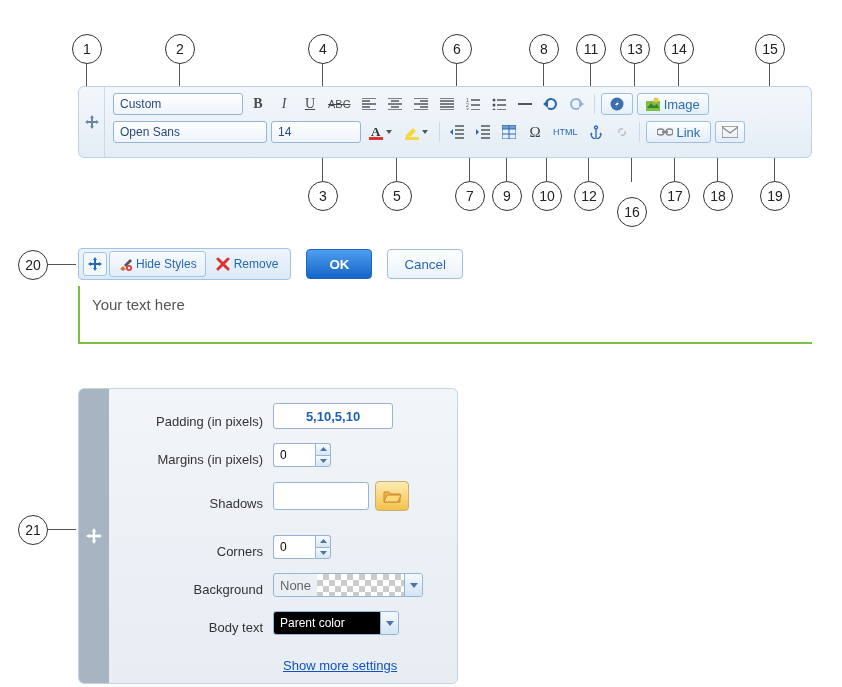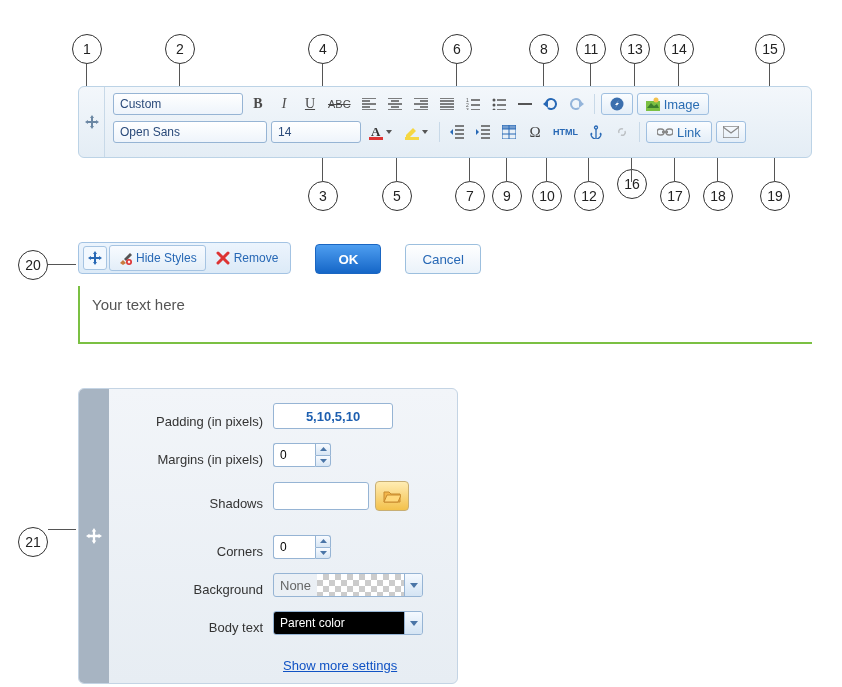--- a/index.html
+++ b/index.html
@@ -16,21 +16,21 @@
 .combo{display:flex;align-items:center;height:22px;border:1px solid #96b4d4;border-radius:3px;background:linear-gradient(#fff,#eef4fb);overflow:hidden}
 .combo input{border:0;height:100%;padding:0 6px;font-size:12px;background:transparent;outline:none;color:#2a4a7a}
 .btn{height:22px;min-width:22px;display:flex;align-items:center;justify-content:center;border:1px solid transparent;border-radius:3px;color:#4a4a4a;padding:0 2px}
 .btn.labeled{border:1px solid #9fbfe0;background:linear-gradient(#fbfdff,#e4eef8);color:#2a6db3;gap:4px;padding:0 8px}
 .btn.disabled{opacity:.45}
 .sep{width:1px;height:20px;background:#c8d9e8;margin:0 2px}
 .split{display:flex}
 .split .dd{width:10px;display:flex;align-items:center;justify-content:center}
 
 
-.mini-panel{position:absolute;left:78px;top:242px;display:flex;gap:24px;align-items:flex-end}
+.mini-panel{position:absolute;left:78px;top:248px;display:flex;gap:15px;align-items:center}
 .mini-bar{display:flex;align-items:center;height:32px;border:1px solid #a3c3e3;border-radius:4px;background:linear-gradient(#ecf4fd,#dceaf7);padding:0 4px;gap:2px}
 .mini-bar .mbtn{height:26px;display:flex;align-items:center;gap:4px;padding:0 8px;border:1px solid #a6c4e2;border-radius:3px;background:linear-gradient(#f8fbff,#e3eef8);color:#2768b5;font-size:12px}
 .mini-bar .drag{width:24px;height:24px;display:flex;align-items:center;justify-content:center;color:#2768b5;border:1px solid #a6c4e2;border-radius:3px;background:#f2f8fe}
 .primary{height:30px;padding:4px 22px;border:1px solid #1a66c2;border-radius:4px;background:linear-gradient(#4e9ef0,#1566c7);color:#fff;font-weight:bold}
 .secondary{height:30px;padding:0 16px;border:1px solid #9cbfde;border-radius:4px;background:linear-gradient(#fff,#eaf2fa);color:#2768b5}
 .textarea{position:absolute;left:78px;top:286px;width:734px;height:58px;border-left:2px solid #7bc043;border-bottom:2px solid #7bc043;padding:10px 12px;color:#555;font-size:15px}
 
 
 .settings{position:absolute;left:78px;top:388px;width:380px;border:1px solid #c4d4e4;border-radius:6px;background:linear-gradient(#f2f5f9,#e7edf3);display:flex;overflow:hidden}
 .settings .drag-col{width:30px;background:#a7b4c2;display:flex;align-items:center;justify-content:center;color:#fff}
@@ -44,21 +44,21 @@
 .spin-btns div{flex:1;border:1px solid #96b4d4;background:linear-gradient(#f8fbff,#d8e6f4);display:flex;align-items:center;justify-content:center}
 .spin-btns div:first-child{border-radius:0 3px 0 0;border-bottom:0}
 .spin-btns div:last-child{border-radius:0 0 3px 0}
 .shadow-box{display:flex;gap:6px;align-items:center}
 .shadow-box input{width:96px;height:28px;border:1px solid #96b4d4;border-radius:3px}
 .folder-btn{width:34px;height:30px;border:1px solid #c7ae74;border-radius:4px;background:linear-gradient(#ffecb3,#f3c14b);display:flex;align-items:center;justify-content:center}
 .bg-combo{display:flex;align-items:center;width:150px;height:24px;border:1px solid #96b4d4;border-radius:3px;overflow:hidden}
 .bg-combo .lab{padding:0 6px;color:#666;flex:0 0 auto}
 .bg-combo .checker{flex:1;height:100%;background:repeating-conic-gradient(#ccc 0 25%,#fff 0 50%) 0 0/12px 12px}
 .bg-combo .dd{width:18px;border-left:1px solid #96b4d4;background:linear-gradient(#f4f9ff,#d4e4f4);display:flex;align-items:center;justify-content:center;height:100%}
-.color-combo{display:flex;align-items:center;width:150px;height:24px;border:1px solid #96b4d4;border-radius:3px;overflow:hidden}
+.color-combo{display:flex;align-items:center;width:126px;height:24px;border:1px solid #96b4d4;border-radius:3px;overflow:hidden}
 .color-combo .swatch{flex:1;height:100%;background:#000;display:flex;align-items:center;padding:0 6px;color:#fff;font-size:12px}
 .color-combo .dd{width:18px;border-left:1px solid #96b4d4;background:linear-gradient(#f4f9ff,#d4e4f4);display:flex;align-items:center;justify-content:center;height:100%}
 .more-link{margin-left:160px;color:#1052c4;text-decoration:underline;font-size:13px}
 svg{pointer-events:none}
 </style>
 </head>
 <body>
 
 <div class="page">
 
@@ -70,26 +70,26 @@
   <div class="callout" style="left:576px;top:34px">11</div>
   <div class="callout" style="left:620px;top:34px">13</div>
   <div class="callout" style="left:664px;top:34px">14</div>
   <div class="callout" style="left:755px;top:34px">15</div>
   <div class="callout" style="left:308px;top:181px">3</div>
   <div class="callout" style="left:382px;top:181px">5</div>
   <div class="callout" style="left:455px;top:181px">7</div>
   <div class="callout" style="left:492px;top:181px">9</div>
   <div class="callout" style="left:532px;top:181px">10</div>
   <div class="callout" style="left:574px;top:181px">12</div>
-  <div class="callout" style="left:617px;top:169px">16</div>
+  <div class="callout" style="left:617px;top:197px">16</div>
   <div class="callout" style="left:660px;top:181px">17</div>
   <div class="callout" style="left:703px;top:181px">18</div>
   <div class="callout" style="left:760px;top:181px">19</div>
   <div class="callout" style="left:18px;top:250px">20</div>
-  <div class="callout" style="left:18px;top:527px">21</div>
+  <div class="callout" style="left:18px;top:515px">21</div>
 
   <div class="line" style="left:86px;top:64px;width:1px;height:22px"></div>
   <div class="line" style="left:179px;top:64px;width:1px;height:22px"></div>
   <div class="line" style="left:322px;top:64px;width:1px;height:22px"></div>
   <div class="line" style="left:456px;top:64px;width:1px;height:22px"></div>
   <div class="line" style="left:543px;top:64px;width:1px;height:22px"></div>
   <div class="line" style="left:590px;top:64px;width:1px;height:22px"></div>
   <div class="line" style="left:634px;top:64px;width:1px;height:22px"></div>
   <div class="line" style="left:678px;top:64px;width:1px;height:22px"></div>
   <div class="line" style="left:769px;top:64px;width:1px;height:22px"></div>
@@ -250,21 +250,21 @@
             <svg width="14" height="14">
               <rect x="0" y="0" width="14" height="14" fill="none" stroke="#2768b5"></rect>
               <path d="M0 4h14M0 9h14M7 0v14" stroke="#2768b5"></path>
               <rect x="0" y="0" width="14" height="4" fill="#2768b5" opacity="0.6"></rect>
             </svg>
           </div>
         <div class="btn">
             <span style="font-family:serif;font-size:15px;color:#444">Ω</span>
           </div>
         <div class="btn">
-            <span style="font-size:9px;color:#2768b5;font-weight:bold">HTML</span>
+            <span style="font-size:9px;color:#2768b5;font-weight:normal">HTML</span>
           </div>
         <div class="btn">
             <svg width="12" height="14">
               <circle cx="6" cy="2.5" r="1.5" fill="none" stroke="#2768b5" stroke-width="1.3"></circle>
               <path d="M6 4 V13 M1 9 A5 5 0 0 0 11 9 M2 8 L1 9 L2 10 M10 8 L11 9 L10 10" fill="none" stroke="#2768b5" stroke-width="1.3"></path>
             </svg>
           </div>
         <div class="btn disabled">
             <svg width="14" height="14">
               <path d="M4 8 A3 3 0 0 1 8 4 M10 6 A3 3 0 0 1 6 10" stroke="#888" stroke-width="1.5" fill="none"></path>

